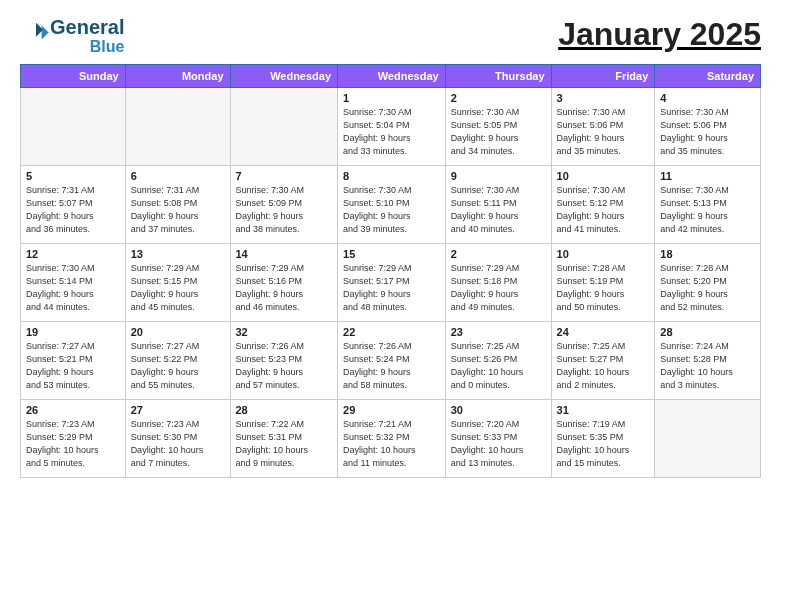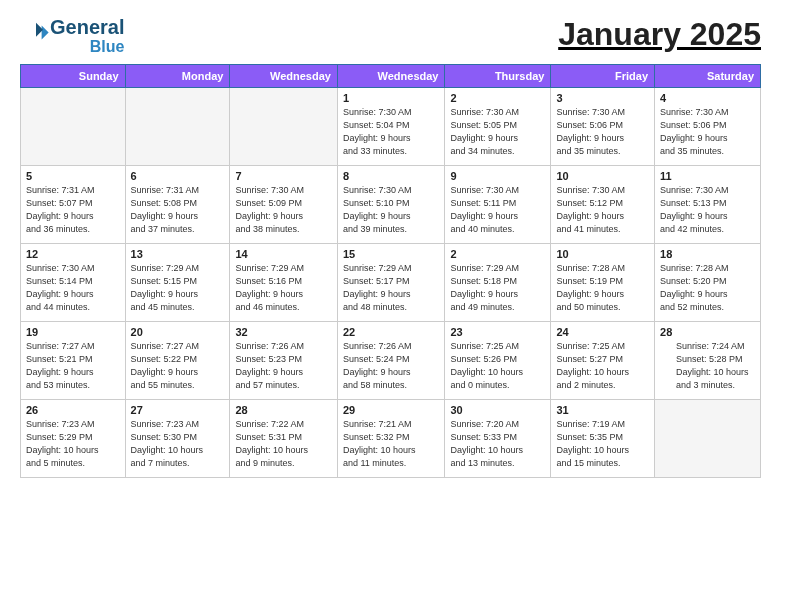--- a/index.html
+++ b/index.html
@@ -293,21 +293,21 @@
           </td>
           <td>
             <span class="day-num">24</span>
             <div class="day-info" style="white-space: pre-line;">Sunrise: 7:25 AM
 Sunset: 5:27 PM
 Daylight: 10 hours
 and 2 minutes.</div>
           </td>
           <td>
             <span class="day-num">28</span>
-            <div class="day-info" style="white-space: pre-line; margin-left: 16px;">Sunrise: 7:24 AM
+            <div class="day-info" style="white-space: pre-line;">Sunrise: 7:24 AM
 Sunset: 5:28 PM
 Daylight: 10 hours
 and 3 minutes.</div>
           </td>
         </tr>
         <tr>
           <td>
             <span class="day-num">26</span>
             <div class="day-info" style="white-space: pre-line;">Sunrise: 7:23 AM
 Sunset: 5:29 PM

